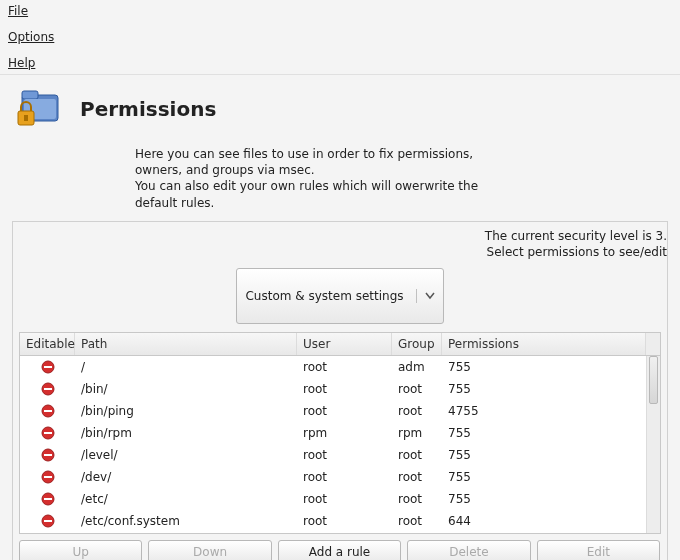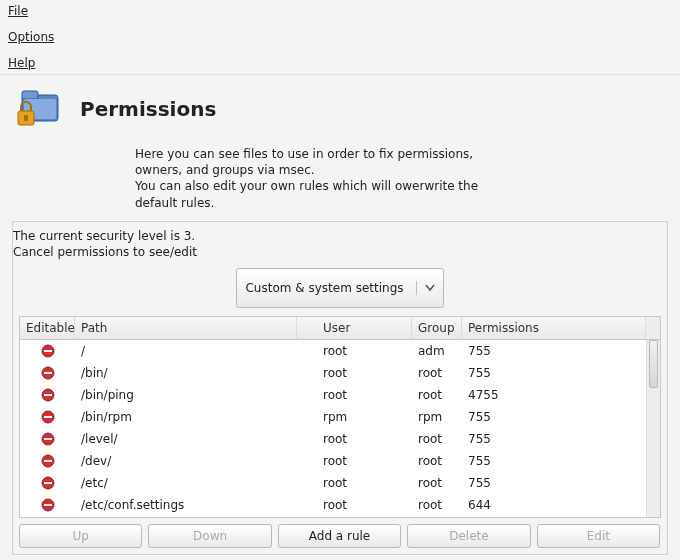--- a/index.html
+++ b/index.html
@@ -39,32 +39,32 @@
 
   .panel {
     margin: 4px 12px 0 12px;
     border: 1px solid #d0d0d0;
     background: #f4f4f4;
     display: flex;
     flex-direction: column;
     padding-bottom: 6px;
   }
   .panel-top {
-    text-align: left;
+    text-align: right;
     padding: 6px 0 4px 0;
     line-height: 1.35;
   }
   .select-wrap { text-align: center; padding: 4px 0 8px 0; }
   .select-btn {
     display: inline-flex;
     align-items: center;
     gap: 12px;
     border: 1px solid #b8b8b8;
     background: linear-gradient(#ffffff, #e9e9e9);
-    padding: 12px 8px;
+    padding: 20px 8px;
     border-radius: 3px;
     cursor: default;
   }
   .select-arrow {
     border-left: 1px solid #c0c0c0;
     padding-left: 8px;
   }
 
   .table-wrap {
     margin: 0 6px;
@@ -80,21 +80,21 @@
     border-bottom: 1px solid #c8c8c8;
   }
   .th {
     padding: 4px 6px;
     border-right: 1px solid #dcdcdc;
     font-weight: normal;
     color: #333;
   }
   .col-editable { width: 55px; }
   .col-path { width: 222px; }
-  .col-user { width: 95px; margin-left: 20px; }
+  .col-user { width: 95px; }
   .col-group { width: 50px; }
   .col-perm { flex: 1; }
   .scrollcol { width: 14px; border-right: none; background: #ededed; }
 
   .tbody {
     flex: 1;
     overflow: hidden;
     position: relative;
   }
   .row {
@@ -179,21 +179,21 @@
 <div class="intro">
   <div>Here you can see files to use in order to fix permissions,</div>
   <div>owners, and groups via msec.</div>
   <div>You can also edit your own rules which will owerwrite the</div>
   <div>default rules.</div>
 </div>
 
 <div class="panel">
   <div class="panel-top">
     <div>The current security level is 3.</div>
-    <div>Cancel permissions to see/edit</div>
+    <div>Select permissions to see/edit</div>
   </div>
   <div class="select-wrap">
     <div class="select-btn">
       <span>Custom &amp; system settings</span>
       <span class="select-arrow">
         <svg width="10" height="8">
             <path d="M1 1 L5 6 L9 1" fill="none" stroke="#555" stroke-width="1.5"></path>
           </svg>
       </span>
     </div>
@@ -293,21 +293,21 @@
           <div class="cell col-group">root</div>
           <div class="cell col-perm">755</div>
         </div>
         <div class="row">
           <div class="cell col-editable">
             <svg class="noentry" viewBox="0 0 14 14">
   <circle cx="7" cy="7" r="6" fill="#d42e2e" stroke="#9e1f1f"></circle>
   <rect x="3" y="6" width="8" height="2" fill="#fff"></rect>
 </svg>
           </div>
-          <div class="cell col-path">/etc/conf.settings</div>
+          <div class="cell col-path">/etc/conf.system</div>
           <div class="cell col-user">root</div>
           <div class="cell col-group">root</div>
           <div class="cell col-perm">644</div>
         </div>
         <div class="scrollbar">
         <div class="scrollthumb"></div>
       </div>
     </div>
   </div>
 

